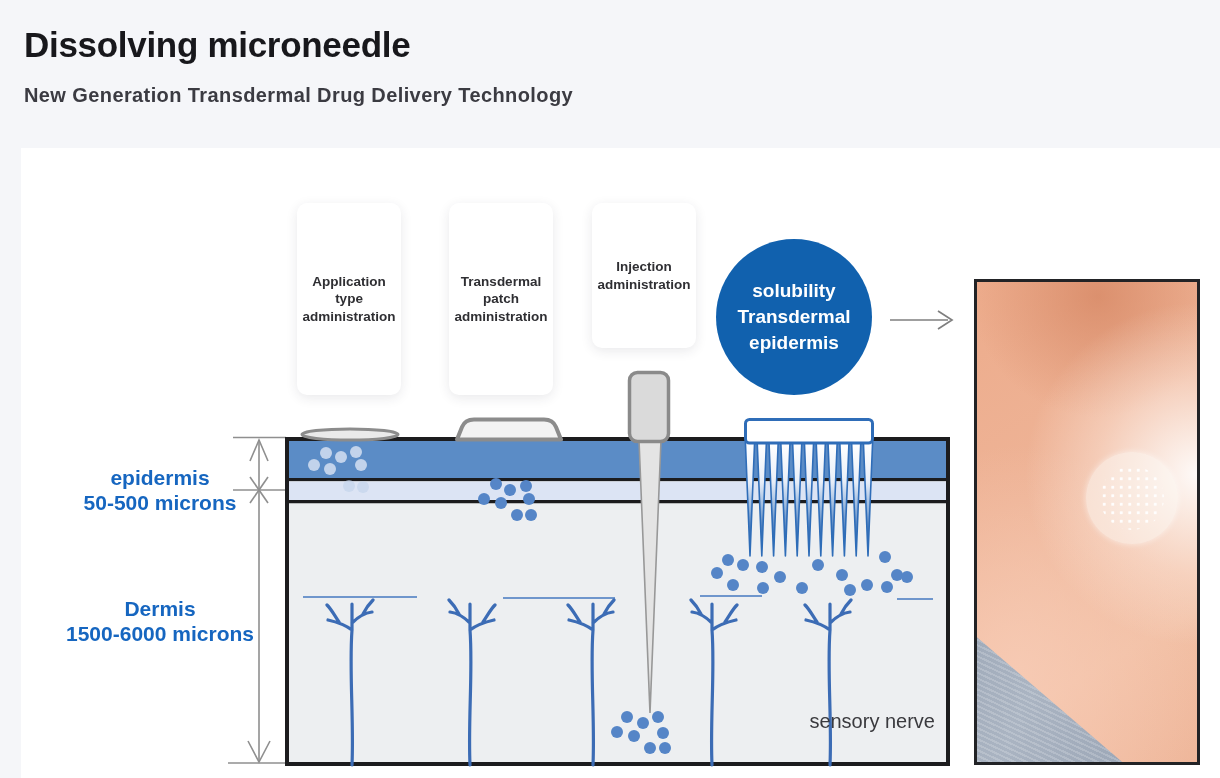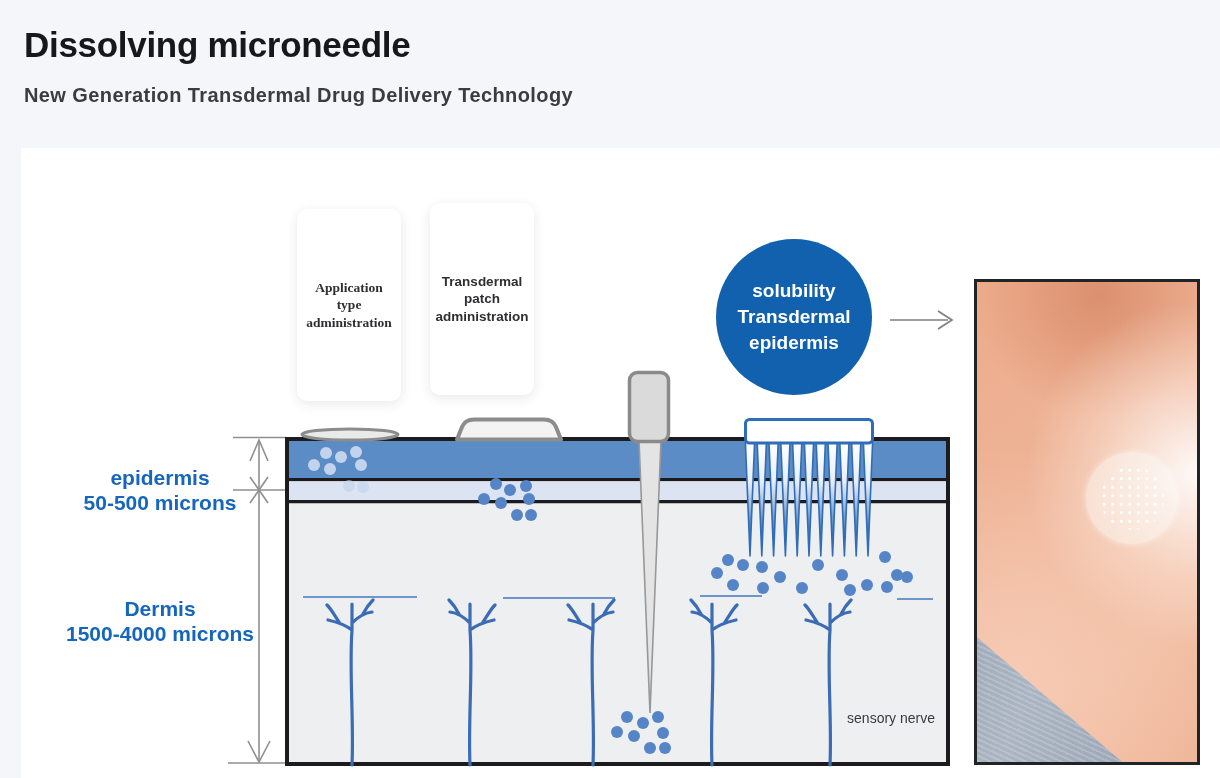--- a/index.html
+++ b/index.html
@@ -32,22 +32,22 @@
   
   .method-card{
     position:absolute;
     width:104px;background:#ffffff;border-radius:10px;
     box-shadow:0 3px 12px rgba(40,40,60,0.10);
     display:flex;align-items:center;justify-content:center;
     text-align:center;
     font-size:13.5px;font-weight:700;color:#2f2f33;line-height:1.3;
     padding:6px;box-sizing:border-box;
   }
-  .card-1{left:297px;top:209px;height:192px;font-family:Liberation Serif, serif;}
-  .card-2{left:430px;top:203px;height:192px;}
+  .card-1{left:297px;top:203px;height:192px;}
+  .card-2{left:449px;top:203px;height:192px;}
   .card-3{left:592px;top:203px;height:145px;}
 
   
   .badge-circle{
     position:absolute;left:716px;top:239px;width:156px;height:156px;
     border-radius:50%;
     background:var(--accent-blue,#1161ae);
     color:#ffffff;font-size:19px;font-weight:700;line-height:26px;
     display:flex;flex-direction:column;align-items:center;justify-content:center;
     text-align:center;
@@ -57,21 +57,21 @@
   .skin-label{
     position:absolute;left:30px;width:260px;text-align:center;
     color:var(--label-blue,#1666c0);
     font-size:21px;font-weight:700;line-height:25px;margin-top:24px;
   }
   .label-epidermis{top:441px;}
   .label-dermis{top:572px;}
 
   .sensory-label{
     position:absolute;left:770px;top:710px;width:165px;
-    text-align:right;font-size:14px;color:#3a3a3e;
+    text-align:right;font-size:20px;color:#3a3a3e;
   }
 
   
   .diagram-svg{position:absolute;left:0;top:0;}
   .epi-band{fill:var(--epidermis-band,#5b8cc6);}
   .light-band{fill:var(--light-band,#dce4f4);}
   .dermis-fill{fill:var(--dermis-fill,#edeff1);}
   .skin-line{stroke:#1c1c1e;}
   .dot-blue{fill:var(--dot-blue,#5585c7);}
   .dot-light{fill:var(--dot-light,#c2d3eb);}
@@ -260,34 +260,37 @@
       <polyline points="938,311 952,320 938,329"></polyline>
     </g>
   </svg>
 
   <div class="method-card card-1">
     <span>Application type administration</span>
   </div>
   <div class="method-card card-2">
     <span>Transdermal patch administration</span>
   </div>
+  <div class="method-card card-3">
+    <span>Injection administration</span>
+  </div>
 
   <div class="badge-circle">
     <span>solubility</span>
     <span>Transdermal</span>
     <span>epidermis</span>
   </div>
 
   <div class="skin-label label-epidermis">
     <div>epidermis</div>
     <div>50-500 microns</div>
   </div>
   <div class="skin-label label-dermis">
     <div>Dermis</div>
-    <div>1500-4000 microns</div>
+    <div>1500-6000 microns</div>
   </div>
 
   <div class="sensory-label">sensory nerve</div>
 
   <div class="arm-photo">
     <div class="fabric"></div>
     <div class="photo-patch">
       <div class="photo-patch-dots"></div>
     </div>
   </div>

